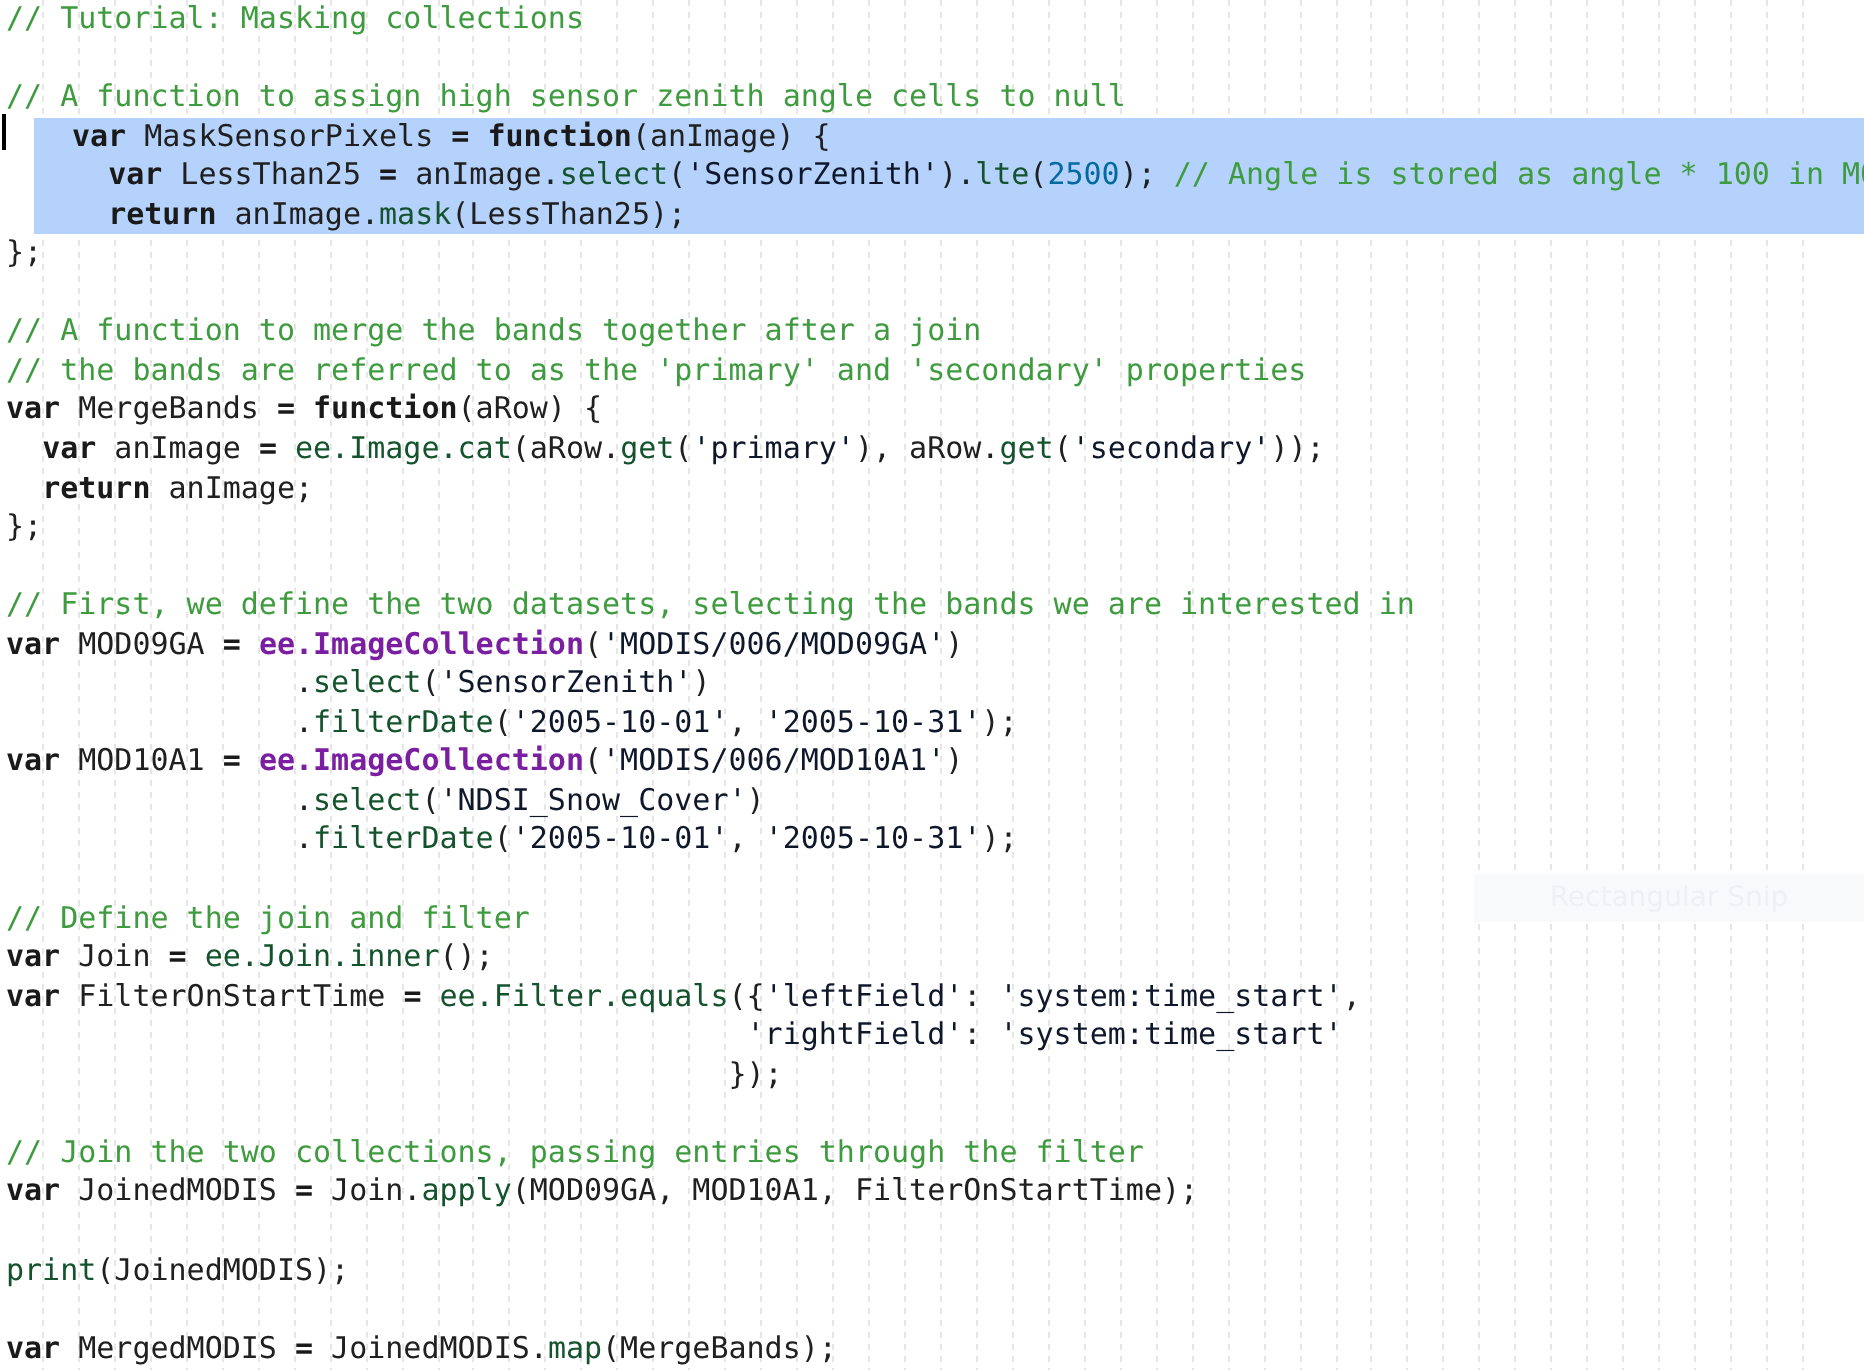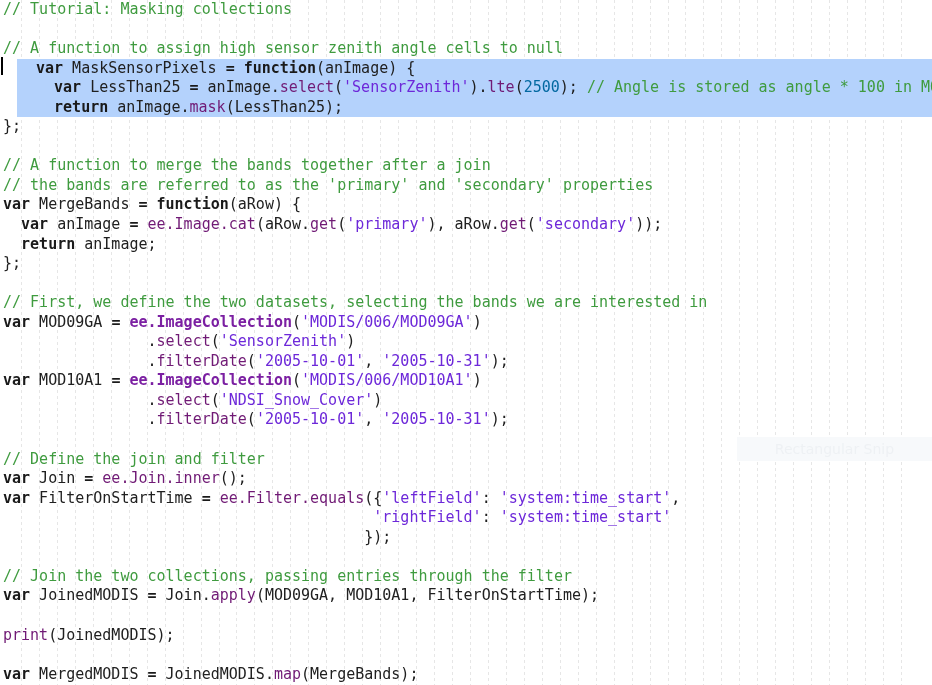--- a/index.html
+++ b/index.html
@@ -66,23 +66,23 @@
     margin-left: 17px;
     padding-left: 19px;
     width: 932px;
   }
 
   
   .cm  { color: #3f9b3f; }            
   .kw  { color: #1a1a1a; font-weight: bold; }  
   .op  { color: #1a1a1a; font-weight: bold; }  
   .pl  { color: #202020; }            
-  .str { color: #6d28d9; }            
+  .str { color: #0f172a; }            
   .num { color: #0369a1; }            
-  .fn  { color: #701a75; }            
+  .fn  { color: #14532d; }            
   .api { color: #7b1fa2; font-weight: bold; } 
   .pun { color: #202020; }
 
   
   #caret {
     position: absolute;
     left: 1px;
     top: 57px;
     width: 2px;
     height: 18px;

